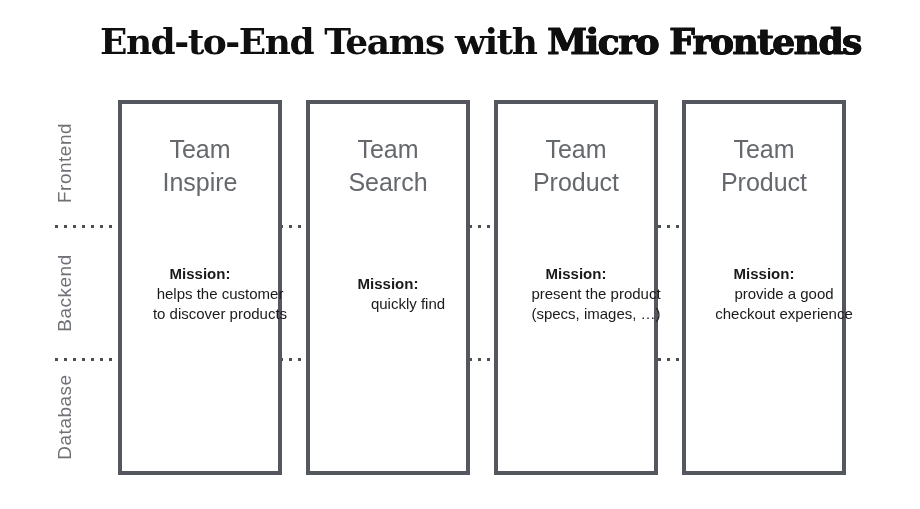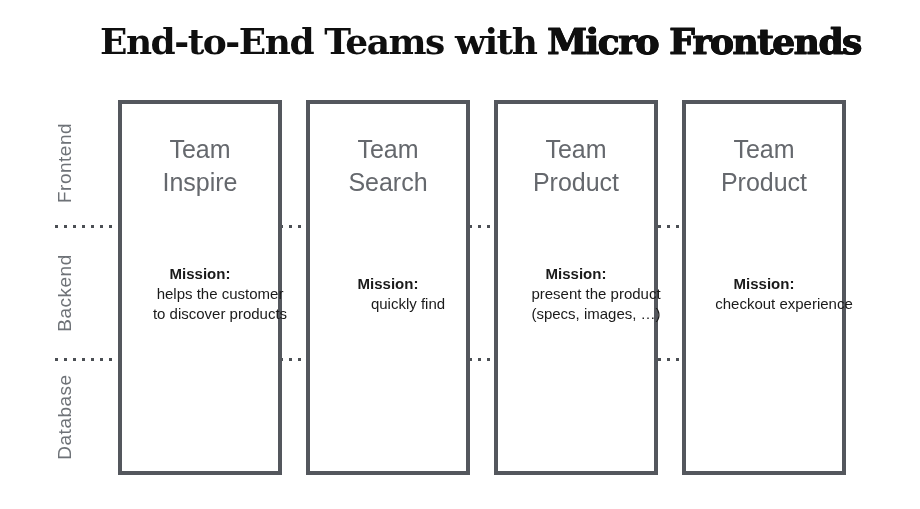--- a/index.html
+++ b/index.html
@@ -159,18 +159,19 @@
     </div>
     <div class="card-bottom"></div>
   </div>
 
   <div class="card" style="left:682px">
     <div class="card-top">
       <h2 class="team-name">Team Product</h2>
     </div>
     <div class="card-mid">
       <div class="mission-label">Mission:</div>
+      <div class="mission-line">provide a good</div>
       <div class="mission-line">checkout experience</div>
     </div>
     <div class="card-bottom"></div>
   </div>
 
 </div>
 
 </body></html>

